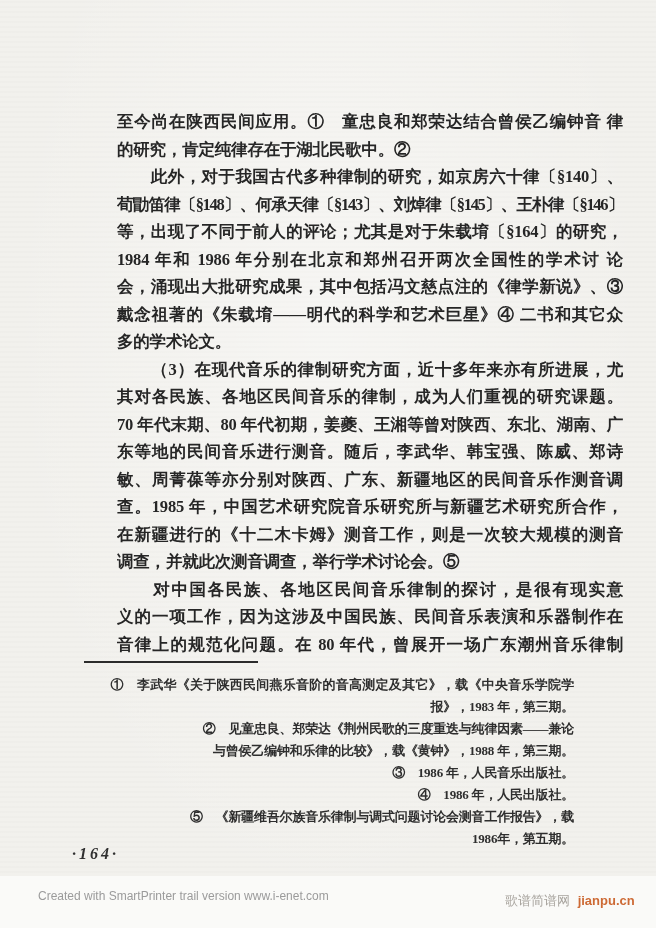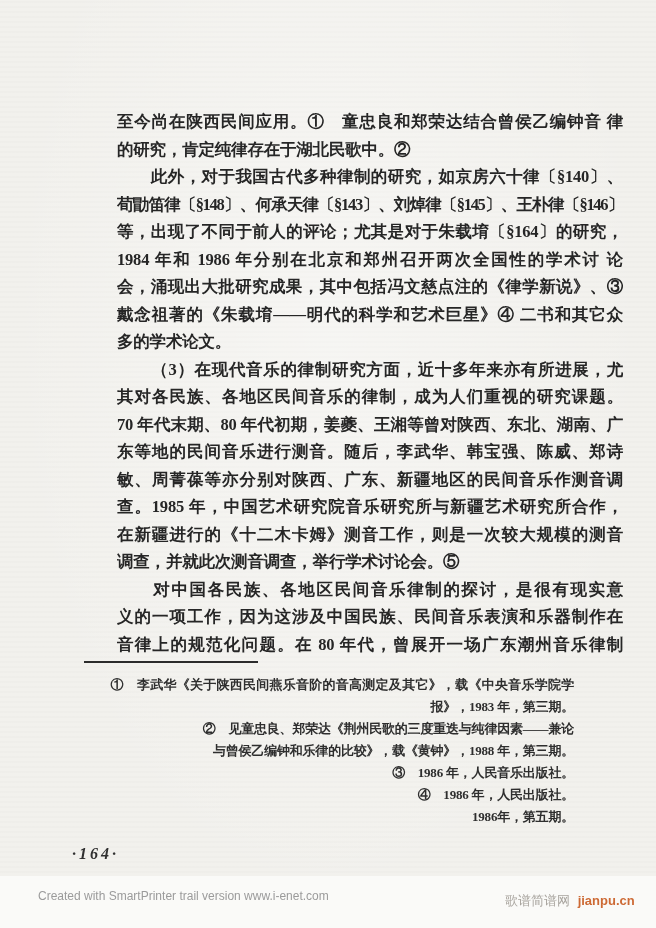--- a/index.html
+++ b/index.html
@@ -111,20 +111,21 @@
 
   <div class="fn-sep"></div>
 
   <div class="fn-col">
     <div class="fl j">　　①　李武华《关于陕西民间燕乐音阶的音高测定及其它》，载《中央音乐学院学</div>
     <div class="fl">报》，1983 年，第三期。</div>
     <div class="fl">　　②　见童忠良、郑荣达《荆州民歌的三度重迭与纯律因素——兼论</div>
     <div class="fl">与曾侯乙编钟和乐律的比较》，载《黄钟》，1988 年，第三期。</div>
     <div class="fl">　　③　1986 年，人民音乐出版社。</div>
     <div class="fl">　　④　1986 年，人民出版社。</div>
+    <div class="fl">　　⑤　《新疆维吾尔族音乐律制与调式问题讨论会测音工作报告》，载</div>
     <div class="fl">1986年，第五期。</div>
   </div>
 
   <div class="pageno">·164·</div>
 
   <div class="wm-left">Created with SmartPrinter trail version www.i-enet.com</div>
 
   <div class="wm-right">
     <span>歌谱简谱网</span>
     <span class="domain">jianpu.cn</span>

